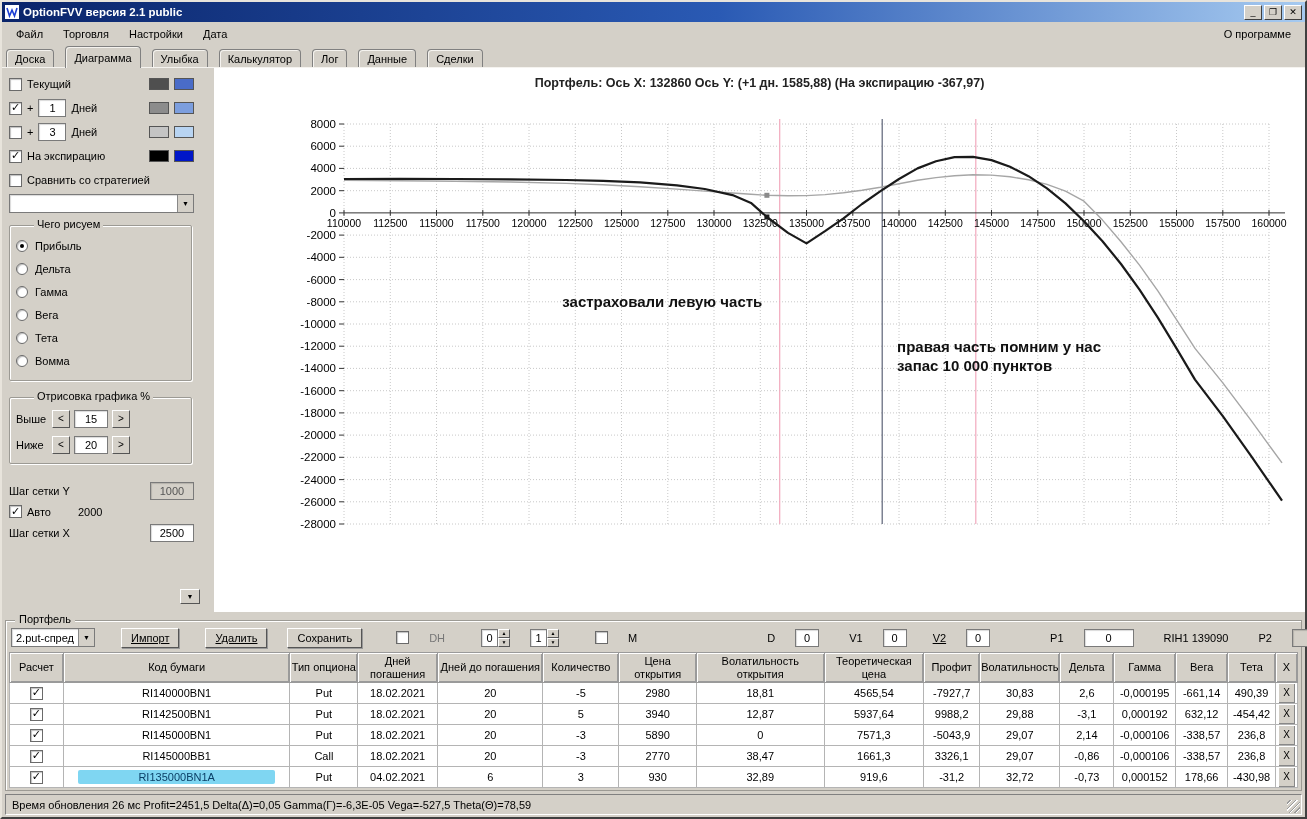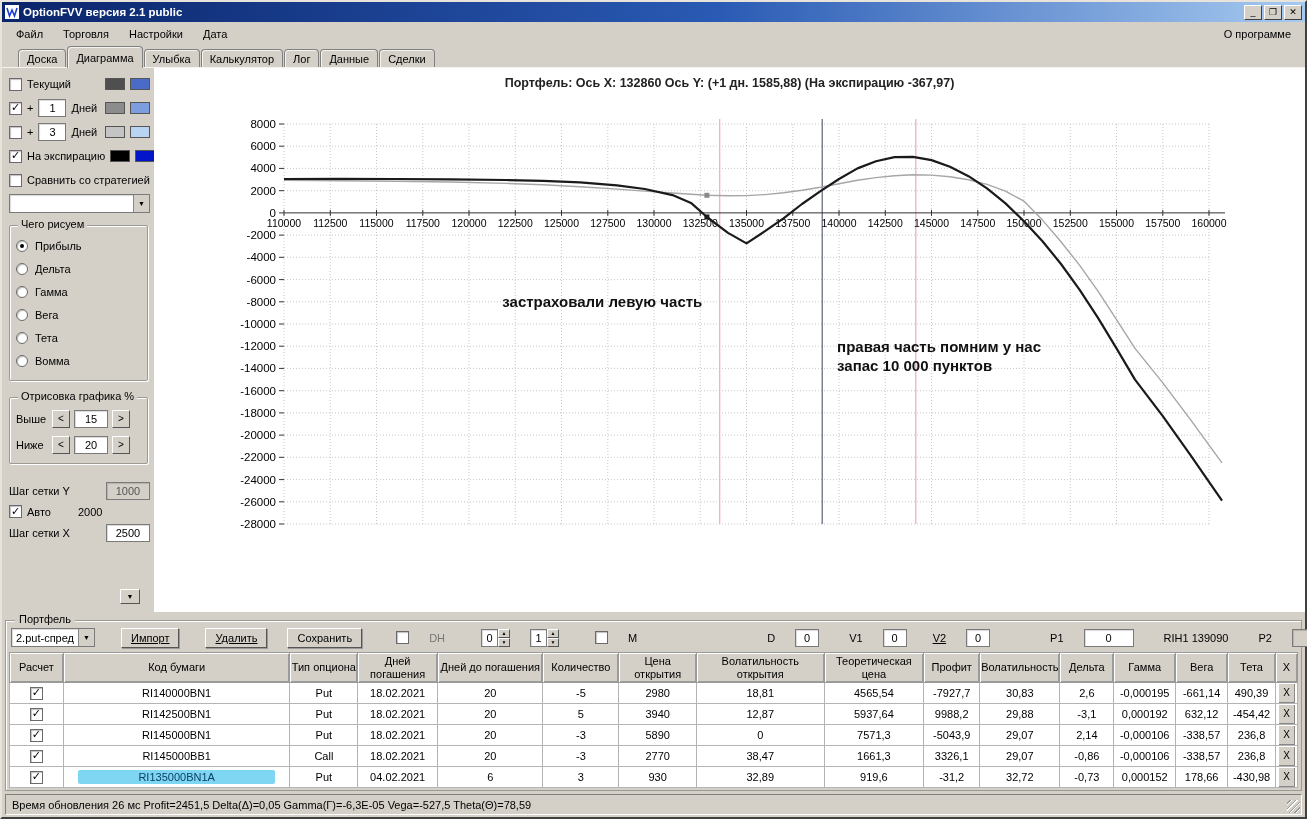--- a/index.html
+++ b/index.html
@@ -9,46 +9,46 @@
 
 .titlebar{height:20px;flex:0 0 auto;background:linear-gradient(90deg,#0a246a,#2a5ab4 55%,#a6caf0);display:flex;align-items:center;padding:0 3px;gap:4px;}
 .titlebar .title{color:#fff;font-weight:bold;font-size:11.5px;flex:1;white-space:nowrap;}
 .winbtn{width:18px;height:15px;background:#d4d0c8;border:1px solid;border-color:#fff #404040 #404040 #fff;font-size:9px;line-height:11px;text-align:center;padding:0;font-family:inherit;cursor:default;}
 
 .menubar{height:23px;flex:0 0 auto;display:flex;align-items:center;padding:0 4px;background:#d4d0c8;}
 .menu-items{display:flex;}
 .menu-item{padding:4px 10px;white-space:nowrap;}
 .menu-right{margin-left:auto;padding:4px 10px;white-space:nowrap;}
 
-.tabbar{height:23px;flex:0 0 auto;display:flex;align-items:flex-end;padding:2px 0 0 16px;position:relative;}
+.tabbar{height:23px;flex:0 0 auto;display:flex;align-items:flex-end;padding:2px 0 0 4px;position:relative;gap:10px;}
 .tab{border:1px solid #808080;border-bottom:none;background:#d4d0c8;padding:3px 8px 2px;border-radius:4px 4px 0 0;margin-right:1px;height:19px;box-shadow:inset 1px 1px 0 #f5f3ef;white-space:nowrap;}
 .tab.active{height:22px;padding-top:5px;position:relative;z-index:2;}
 .tabbar::after{content:"";position:absolute;left:0;right:0;bottom:0;height:1px;background:#f5f3ef;}
 
 .main{flex:1;display:flex;min-height:0;}
-.left-panel{width:152px;flex:0 0 auto;padding:4px 4px 0 7px;position:relative;}
+.left-panel{width:212px;flex:0 0 auto;padding:4px 20px 0 7px;position:relative;}
 .chart-panel{flex:1;background:#fff;position:relative;overflow:hidden;}
 .chart-title{height:26px;line-height:30px;text-align:center;font-size:12.5px;font-weight:600;color:#222;}
 svg{font-family:inherit;}
 
 .ctl-row{display:flex;align-items:center;height:24px;gap:5px;}
 .lbl{white-space:nowrap;}
 .grow{flex:1;}
 .dim{color:#777;}
 .sw{width:20px;height:12px;border:1px solid #555;display:inline-block;flex:0 0 auto;}
 .checkbox{width:13px;height:13px;flex:0 0 auto;background:#fff;border:1px solid #6a6a6a;box-shadow:inset 1px 1px 1px rgba(0,0,0,.25);display:inline-flex;align-items:center;justify-content:center;}
 .checkbox.on::after{content:"✓";font-size:11px;font-weight:bold;line-height:1;margin-top:-1px;}
 .tinput{height:18px;border:1px solid #7a7a7a;background:#fff;font:inherit;padding:0 2px;text-align:center;box-shadow:inset 1px 1px 1px rgba(0,0,0,.15);}
 .w24{width:24px;}.w28{width:28px;}.w34{width:34px;}.w44{width:44px;}.w50{width:50px;}
 .tinput:disabled{background:#d4d0c8;color:#555;}
 .combo{height:19px;background:#fff;border:1px solid #7a7a7a;display:flex;align-items:center;margin:2px 0;box-shadow:inset 1px 1px 1px rgba(0,0,0,.15);}
 .combo-text{flex:1;padding:0 4px;overflow:hidden;white-space:nowrap;}
 .combo-arrow{width:16px;height:100%;background:#d4d0c8;border-left:1px solid #888;font-size:7px;display:flex;align-items:center;justify-content:center;}
 .groupbox{border:1px solid #9c9a94;box-shadow:inset 1px 1px 0 #fff,1px 1px 0 #fff;border-radius:2px;margin:12px 2px 0 0;padding:8px 6px 5px;position:relative;}
-.gb-title{position:absolute;top:-8px;left:8px;background:#d4d0c8;padding:0 3px;white-space:nowrap;}
+.gb-title{position:absolute;top:-8px;left:24px;background:#d4d0c8;padding:0 3px;white-space:nowrap;}
 .radio-row{display:flex;align-items:center;gap:7px;height:23px;}
 .radio{width:12px;height:12px;border-radius:50%;background:#fff;border:1px solid #6a6a6a;box-shadow:inset 1px 1px 1px rgba(0,0,0,.25);position:relative;flex:0 0 auto;}
 .radio.on::after{content:"";position:absolute;inset:3px;border-radius:50%;background:#000;}
 .spin-row{display:flex;align-items:center;gap:4px;height:26px;}
 .abtn{width:18px;height:18px;background:#d4d0c8;border:1px solid;border-color:#fff #555 #555 #fff;font-size:10px;line-height:1;padding:0;font-family:inherit;}
 .grid-rows{margin-top:16px;}
 .grid-rows .ctl-row{height:21px;}
 .panel-scroll{position:absolute;right:14px;bottom:8px;}
 .panel-scroll .abtn{width:20px;height:15px;font-size:7px;}
 

